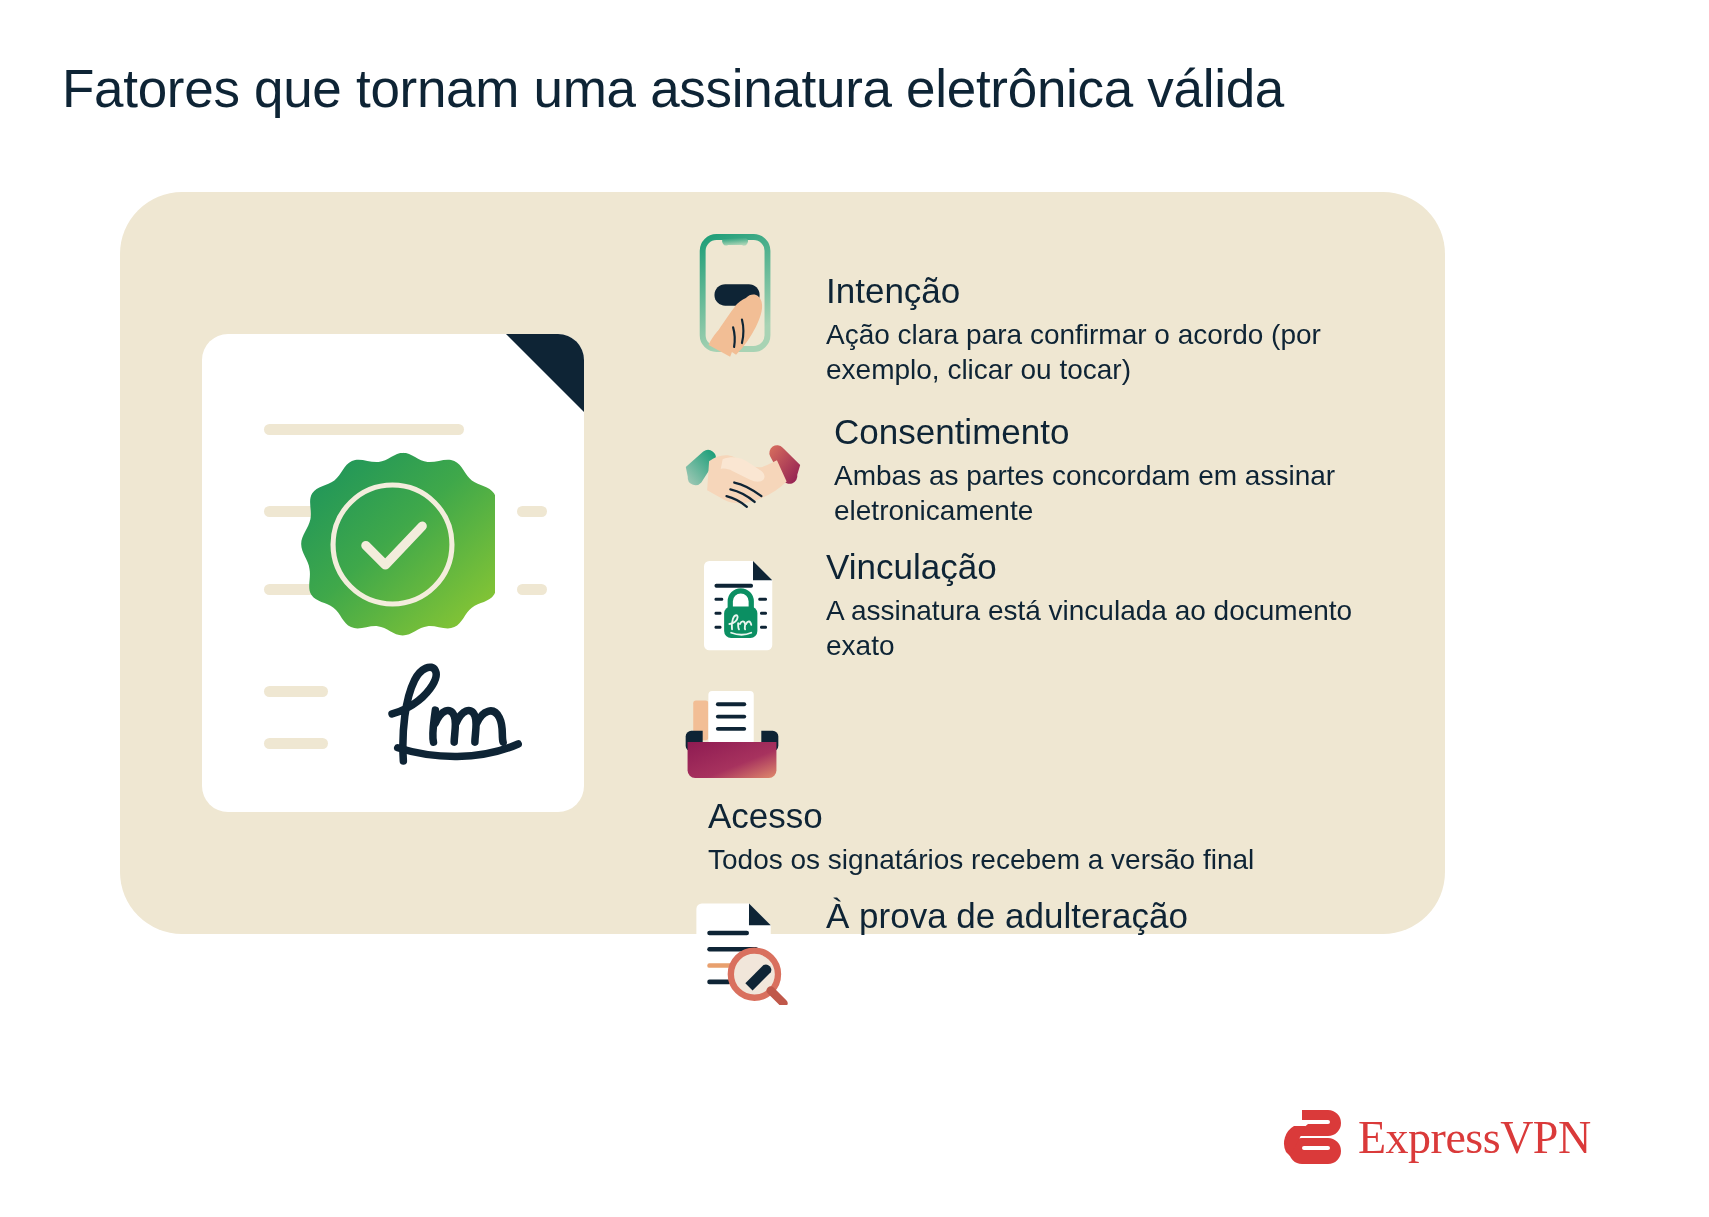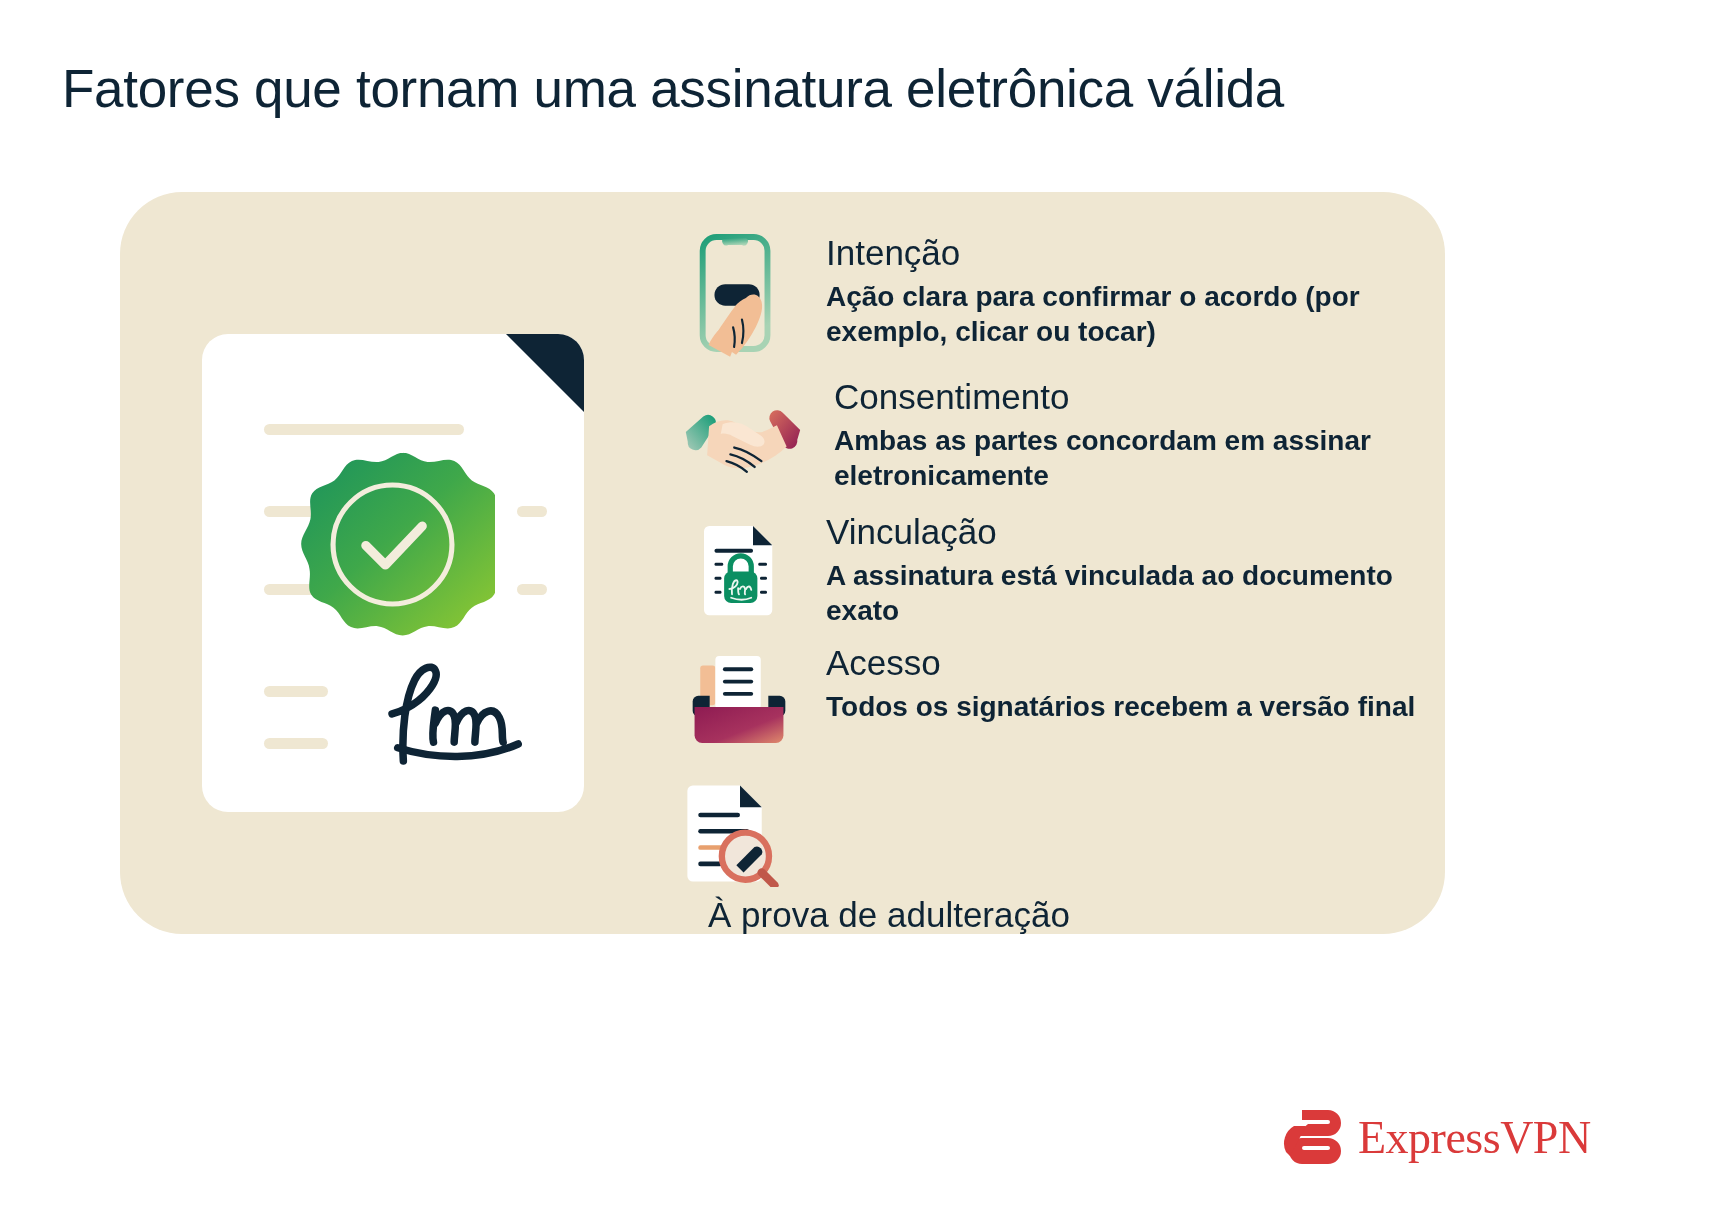--- a/index.html
+++ b/index.html
@@ -117,32 +117,32 @@
   }
   .feature-title {
     font-size: 35px;
     font-weight: 400;
     color: #0e2435;
     line-height: 1.1;
     margin-bottom: 6px;
   }
   .feature-desc {
     font-size: 28px;
-    font-weight: 700;
+    font-weight: 400;
     color: #0e2435;
     line-height: 1.26;
     max-width: 600px;
   }
 
   
-  .f0 .feature-text { padding-top: 0px; }
+  .f0 .feature-text { padding-top: 0px; margin-top: 38px; }
   .f1 { margin-top: 18px; }
   .f2 { margin-top: -6px; }
-  .f3 { margin-top: -10px; }
-  .f4 { margin-top: -6px; flex-direction: column; }
+  .f3 { margin-top: -10px; flex-direction: column; }
+  .f4 { margin-top: -6px; }
 
   
   .logo {
     position: absolute;
     left: 1282px;
     top: 1108px;
     display: flex;
     align-items: center;
     gap: 14px;
   }

